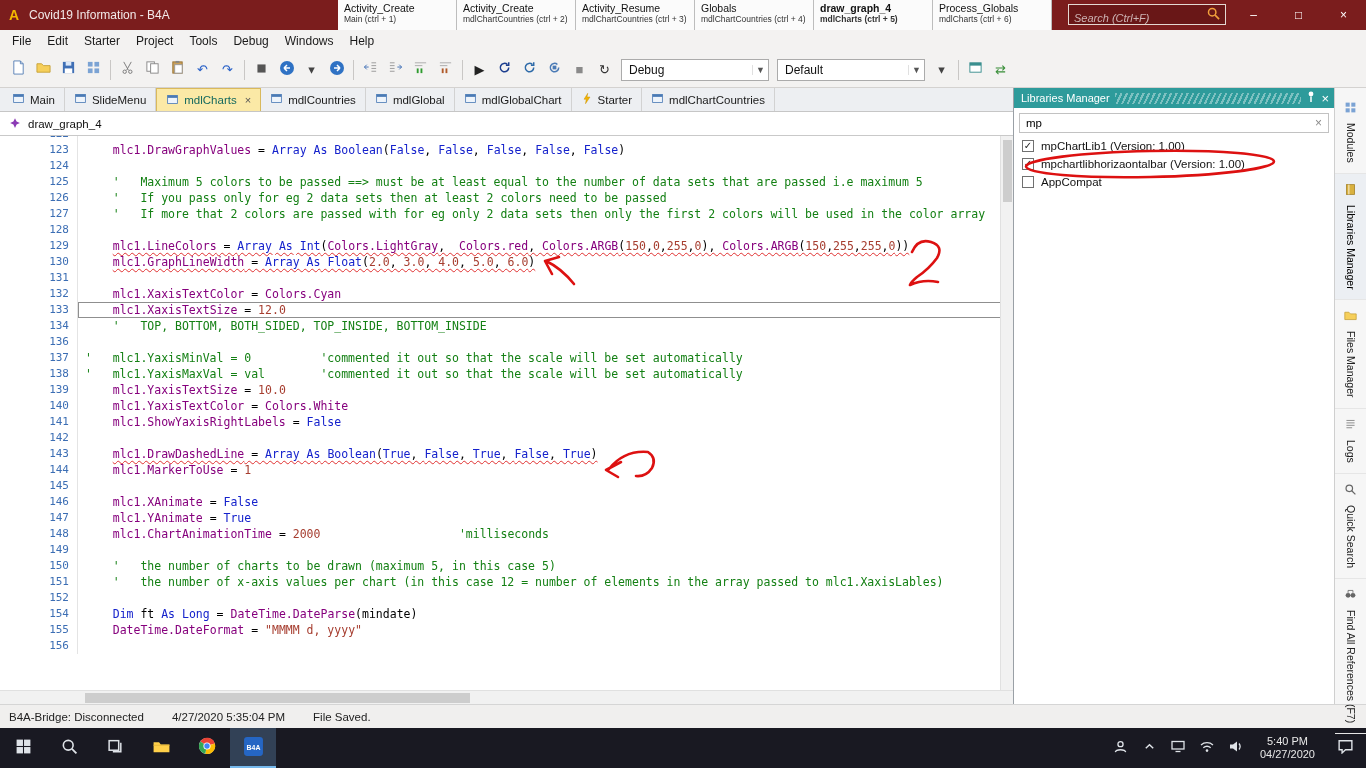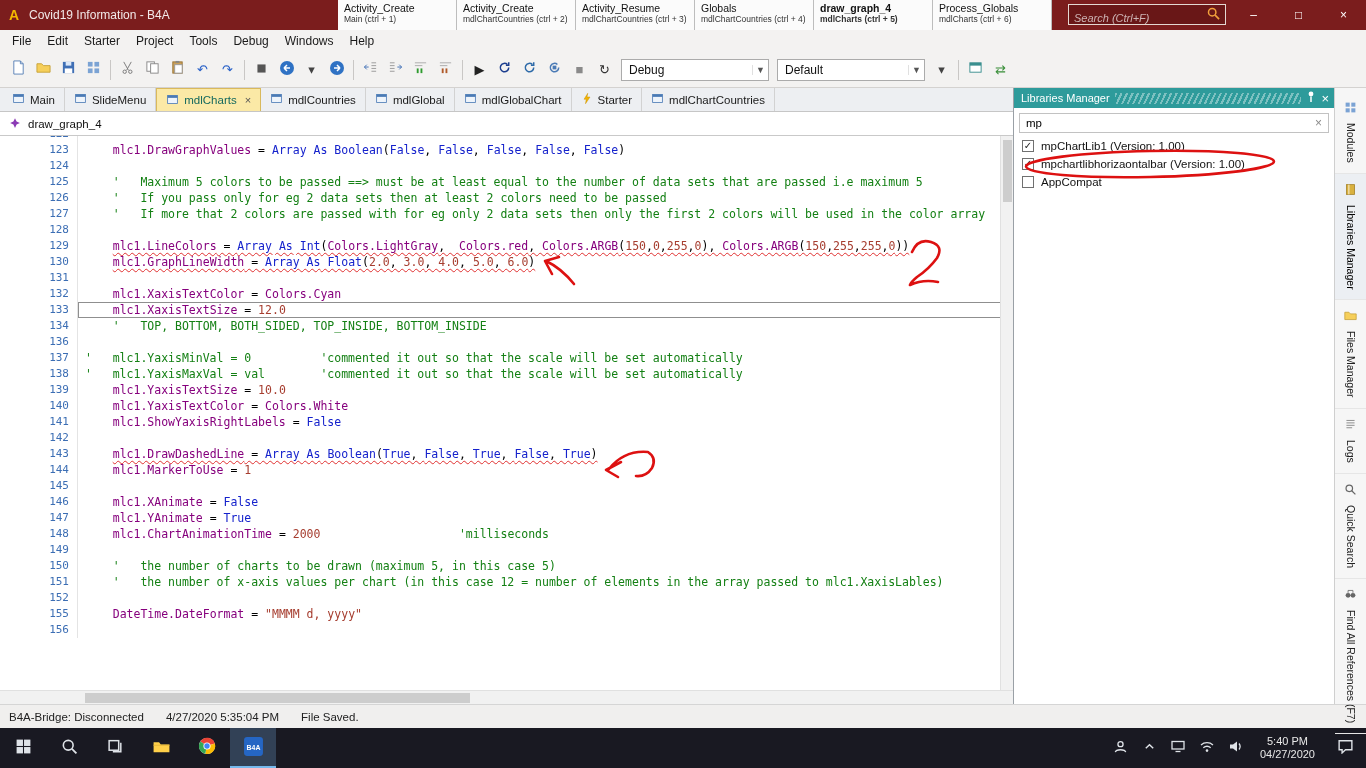--- a/index.html
+++ b/index.html
@@ -70,21 +70,21 @@
   .cb { width:12px; height:12px; border:1px solid #707070; background:#fff; font-size:10px; line-height:10px; text-align:center; color:#222; }
 
   
   .sidetabs { width:32px; background:#f6f6f6; border-left:1px solid #cfcfcf; display:flex; flex-direction:column; align-items:center; padding-top:4px; }
   .sidetab { display:flex; flex-direction:column; align-items:center; gap:5px; padding:8px 0 10px 0; width:100%; border-bottom:1px solid #e6e6e6; }
   .sidetab .vlabel { writing-mode:vertical-rl; font-size:10.5px; color:#222; white-space:nowrap; }
   .sidetab.active { background:#eceff3; }
   .sidetab.active .vlabel { color:#000; }
 
   
-  .statusbar { height:24px; background:#f0efee; border-top:1px solid #d5d5d5; display:flex; align-items:center; gap:22px; padding-left:9px; font-size:11.5px; color:#222; }
+  .statusbar { height:24px; background:#f0efee; border-top:1px solid #d5d5d5; display:flex; align-items:center; gap:28px; padding-left:9px; font-size:11.5px; color:#222; }
 
   
   .taskbar { height:40px; background:#191922; display:flex; align-items:stretch; color:#e8e8e8; }
   .tapp { width:46px; display:flex; align-items:center; justify-content:center; }
   .tapp.active { background:rgba(110,160,210,0.30); box-shadow:inset 0 -2px 0 #76b9ed; }
   .tb-right { margin-left:auto; display:flex; align-items:center; }
   .tray-ic { width:29px; display:flex; align-items:center; justify-content:center; height:40px; font-size:12px; }
   .clock { text-align:center; font-size:11px; line-height:13px; padding:0 9px; }
   .action { width:42px; display:flex; align-items:center; justify-content:center; }
 
@@ -484,20 +484,24 @@
             </div>
             <div class="row">
               <span class="ln">151</span>
               <span class="cl">    <span class="c">'   the number of x-axis values per chart (in this case 12 = number of elements in the array passed to mlc1.XaxisLables)</span></span>
             </div>
             <div class="row">
               <span class="ln">152</span>
               <span class="cl"></span>
             </div>
             <div class="row">
+              <span class="ln">154</span>
+              <span class="cl">    <span class="k">Dim</span> ft <span class="k">As</span> <span class="k">Long</span> = <span class="i">DateTime.DateParse</span>(mindate)</span>
+            </div>
+            <div class="row">
               <span class="ln">155</span>
               <span class="cl">    <span class="i">DateTime.DateFormat</span> = <span class="s">"MMMM d, yyyy"</span></span>
             </div>
             <div class="row">
               <span class="ln">156</span>
               <span class="cl"></span>
             </div>
           </div>
         <div class="vscroll">
             <div class="vthumb"></div>

